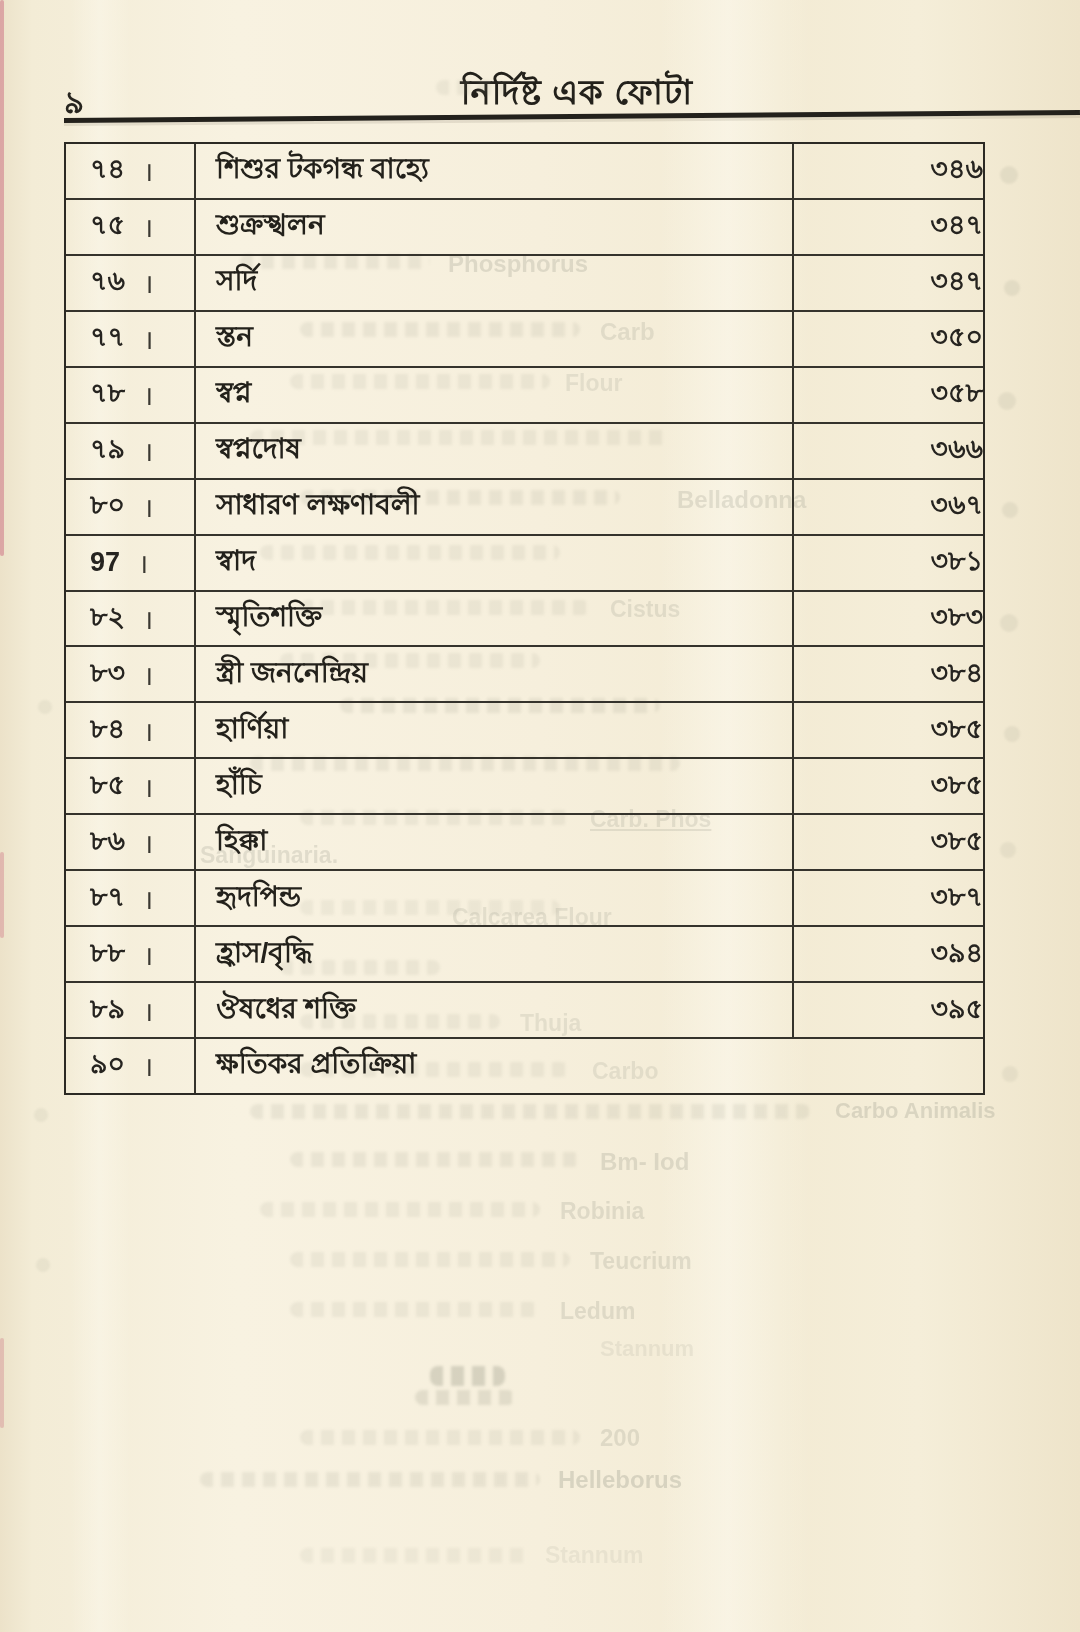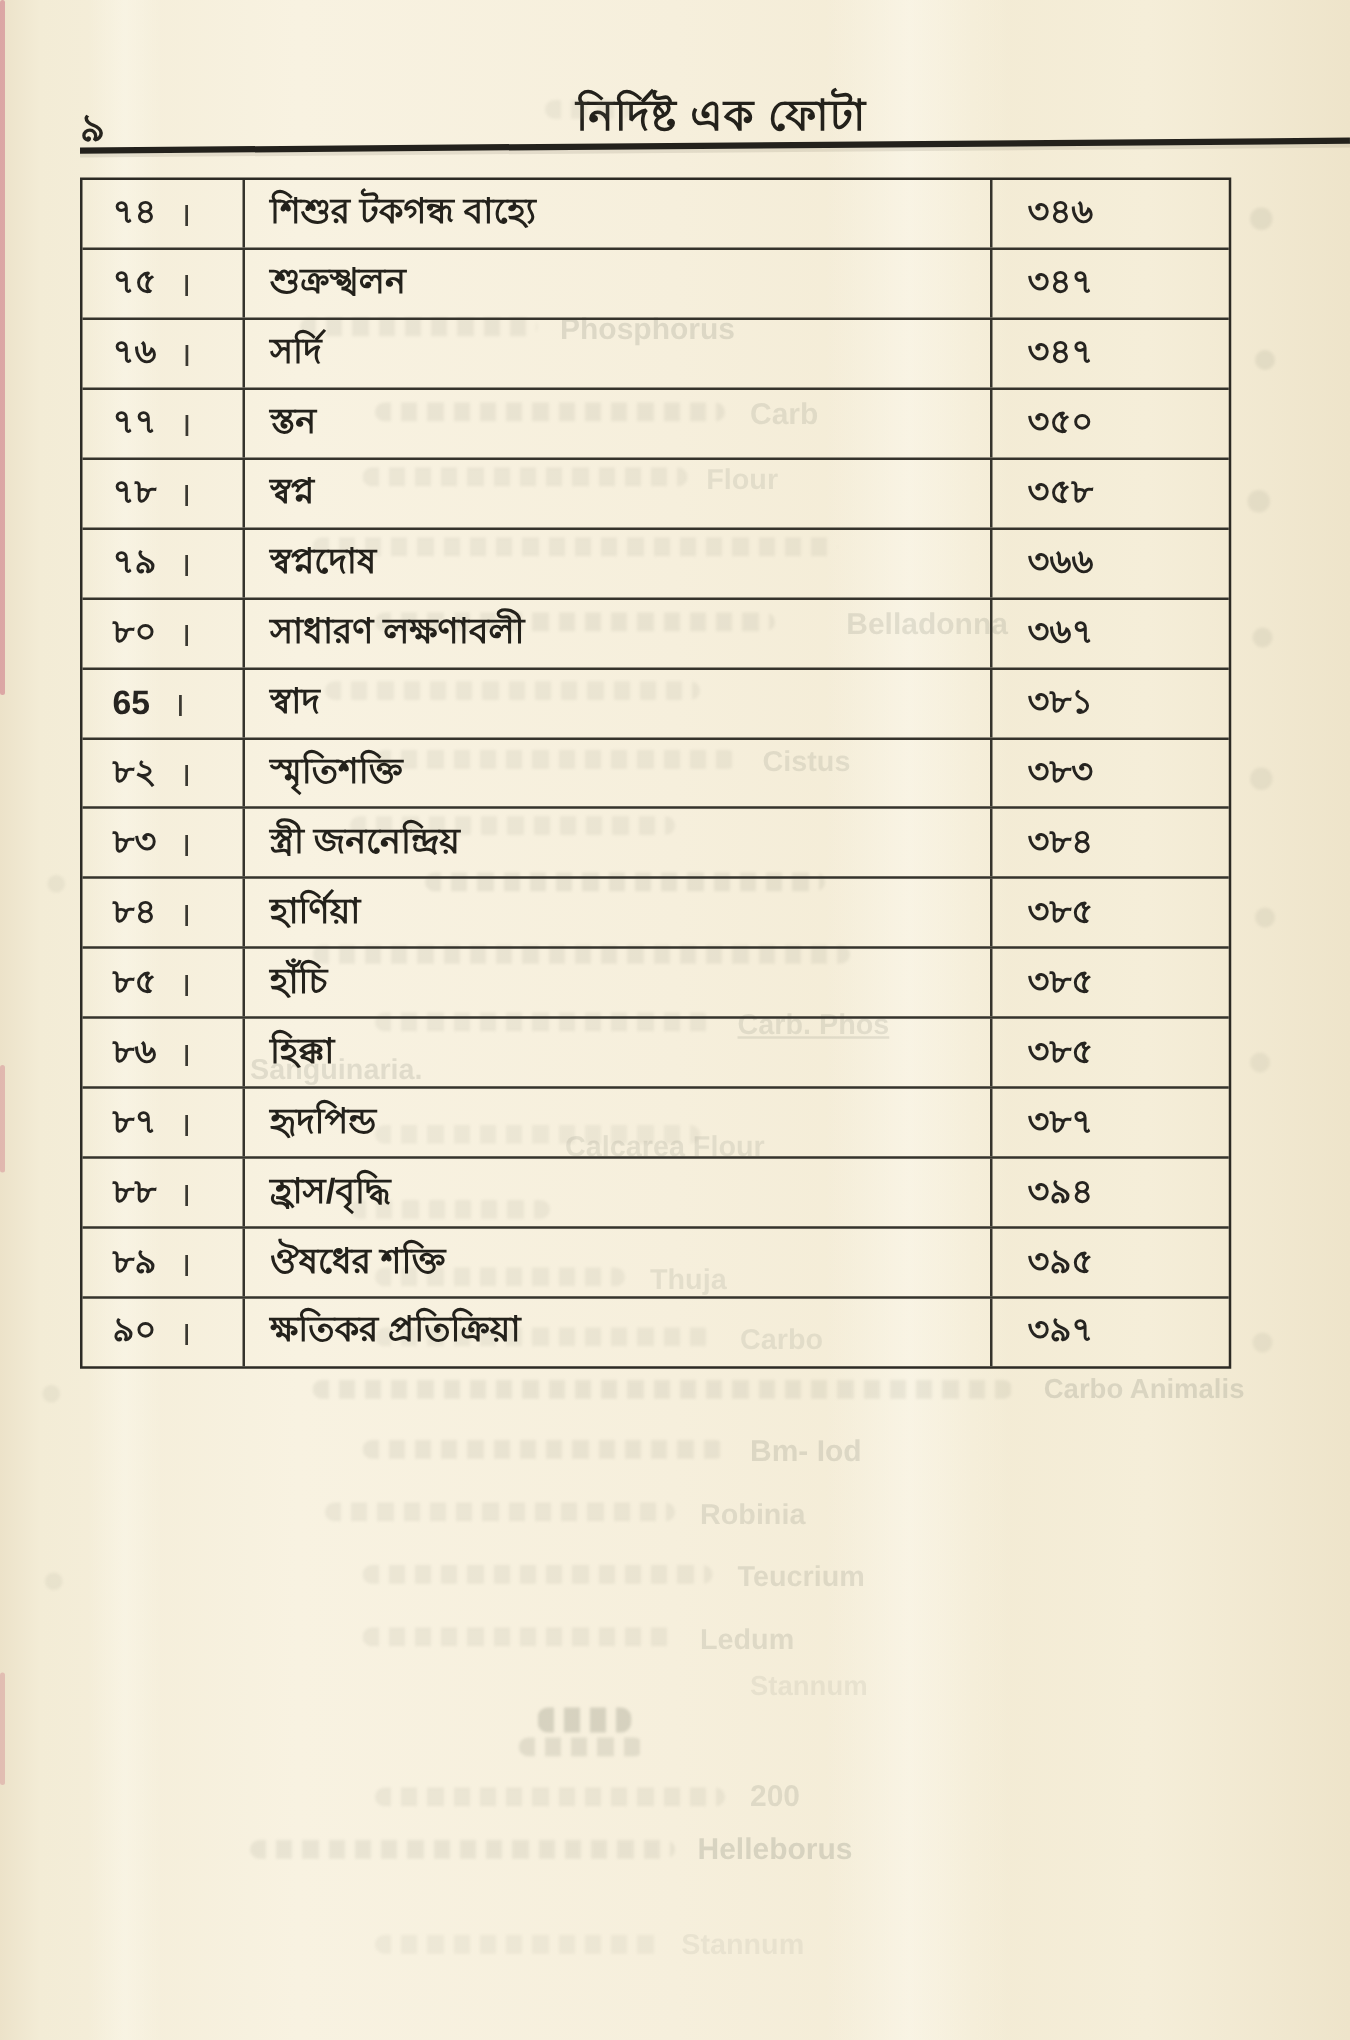--- a/index.html
+++ b/index.html
@@ -34,21 +34,21 @@
   .t-row{display:flex;flex:1 1 auto;border-bottom:2px solid #35332c;align-items:center;}
   .t-row:last-child{border-bottom:none;}
   .cell-serial{width:130px;flex:0 0 130px;height:100%;border-right:2px solid #35332c;
     display:flex;align-items:center;box-sizing:border-box;padding-left:24px;
     font-size:27px;font-weight:bold;color:#262420;}
   .cell-serial .danda{margin-left:18px;font-weight:normal;color:#3a3831;}
   .cell-topic{flex:1 1 auto;height:100%;display:flex;align-items:center;box-sizing:border-box;
     padding-left:20px;font-size:28px;font-weight:bold;color:#23211b;}
   .cell-page{width:191px;flex:0 0 191px;height:100%;border-left:2px solid #35332c;
     display:flex;align-items:center;box-sizing:border-box;padding-left:28px;
-    font-size:27px;font-weight:bold;color:#262420;}
+    font-size:27px;font-weight:bold;color:#262420;justify-content:flex-end;}
 
   
   .artifacts{position:absolute;inset:0;z-index:1;pointer-events:none;}
   .frag-text{position:absolute;font-weight:bold;color:#86887a;filter:blur(0.5px);white-space:nowrap;}
   .frag-squiggle{position:absolute;height:15px;border-radius:8px;filter:blur(1.4px);
     background:repeating-linear-gradient(90deg,rgba(135,136,118,0.85) 0 13px,rgba(135,136,118,0) 13px 21px);}
   .frag-blob{position:absolute;border-radius:50%;filter:blur(1.2px);background:rgba(130,132,114,0.8);}
 </style>
 </head>
 <body>
@@ -212,21 +212,21 @@
     <div class="cell-topic">
       <span>সাধারণ লক্ষণাবলী</span>
     </div>
     <div class="cell-page">
       <span>৩৬৭</span>
     </div>
   </div>
 
   <div class="t-row">
     <div class="cell-serial">
-      <span>65</span>
+      <span>97</span>
       <span class="danda">।</span>
     </div>
     <div class="cell-topic">
       <span>স্বাদ</span>
     </div>
     <div class="cell-page">
       <span>৩৮১</span>
     </div>
   </div>
 
@@ -335,17 +335,14 @@
   </div>
 
   <div class="t-row">
     <div class="cell-serial">
       <span>৯০</span>
       <span class="danda">।</span>
     </div>
     <div class="cell-topic">
       <span>ক্ষতিকর প্রতিক্রিয়া</span>
     </div>
-    <div class="cell-page">
-      <span>৩৯৭</span>
-    </div>
   </div>
 </div>
 
 </body></html>

